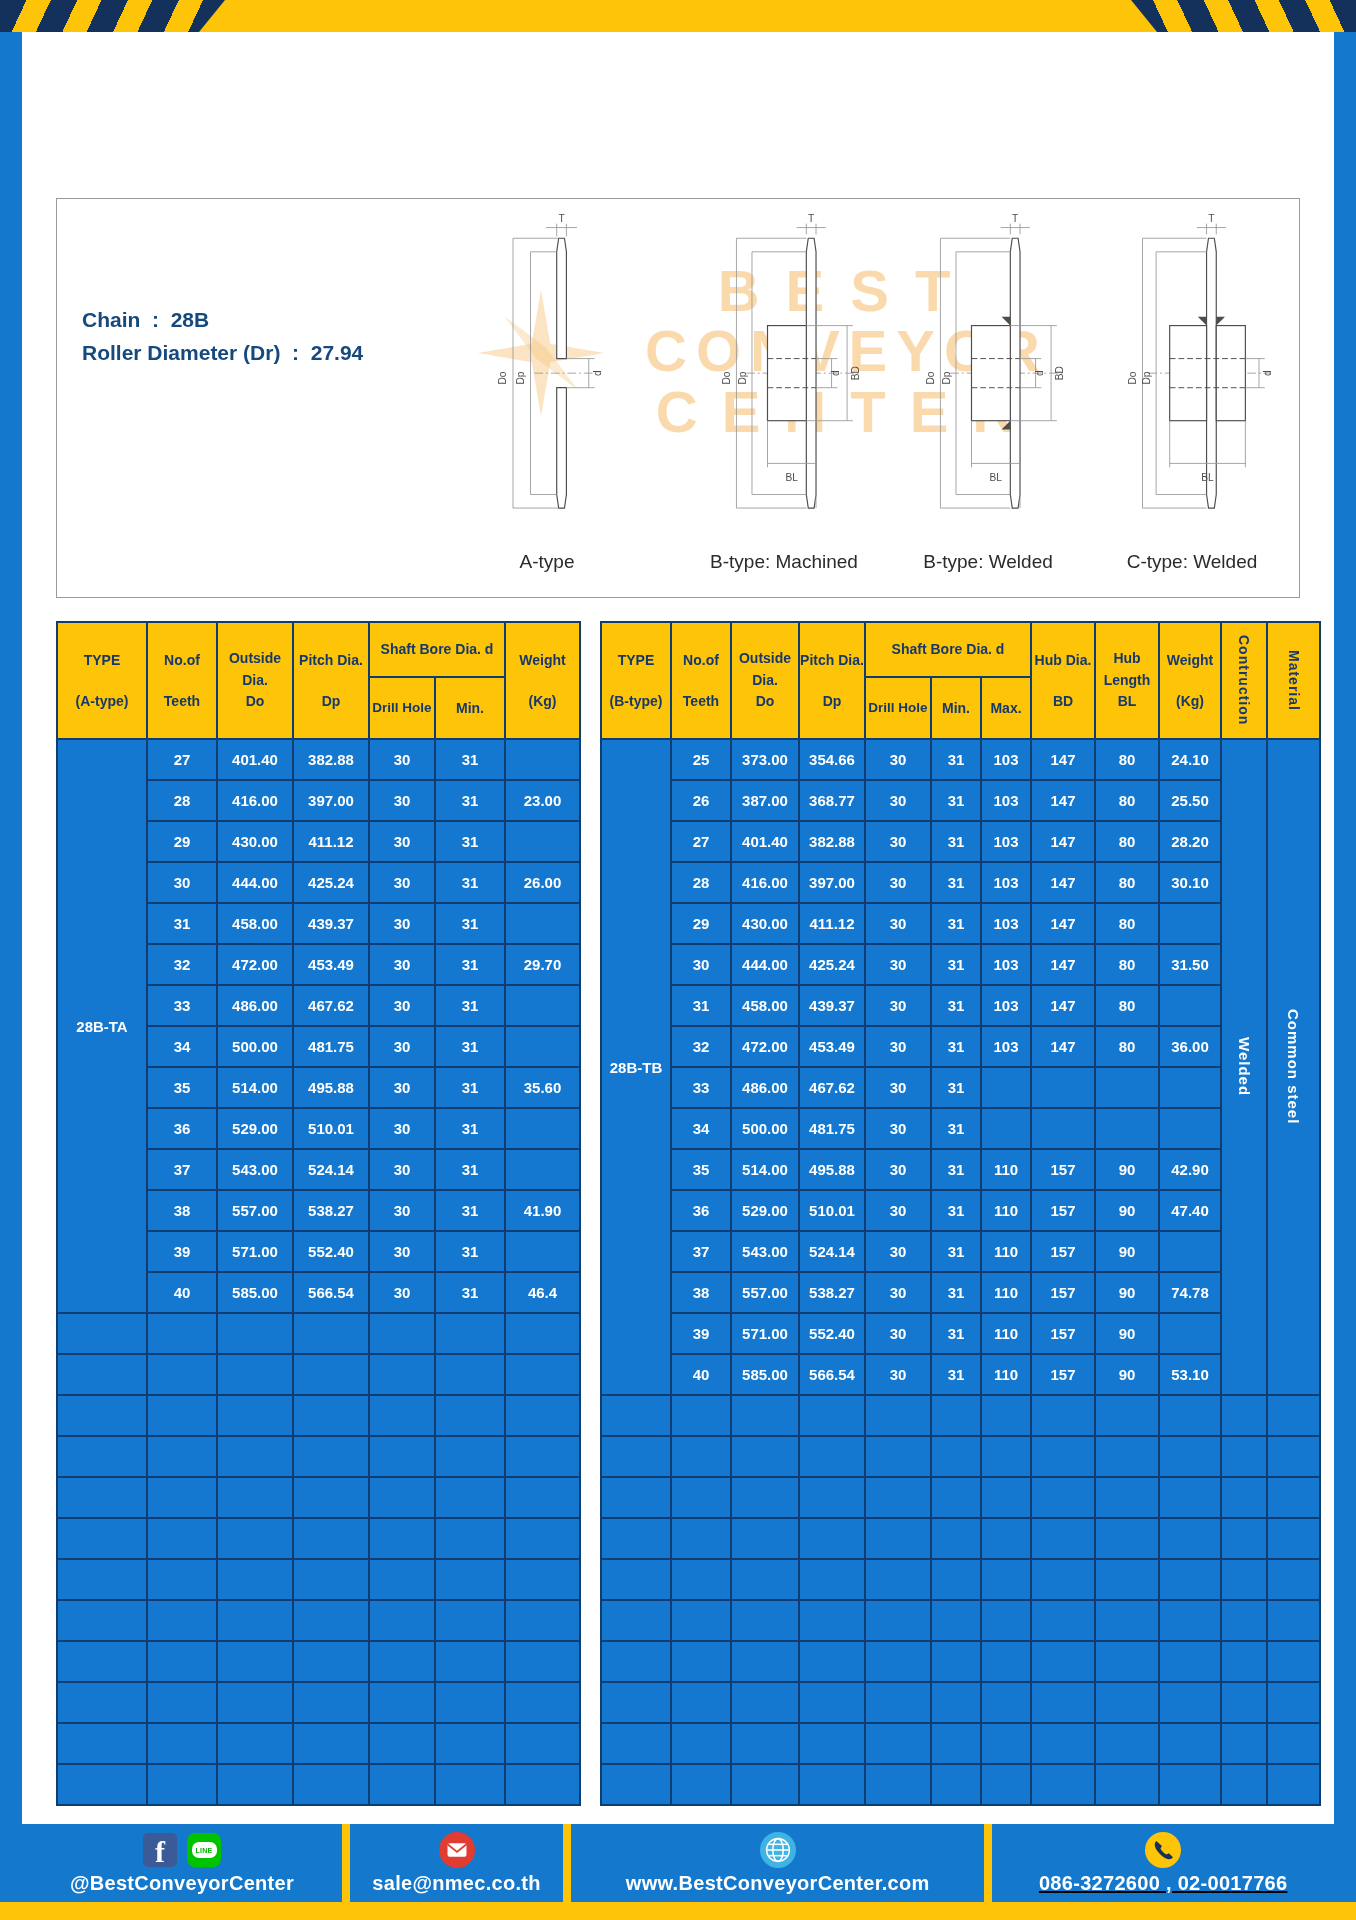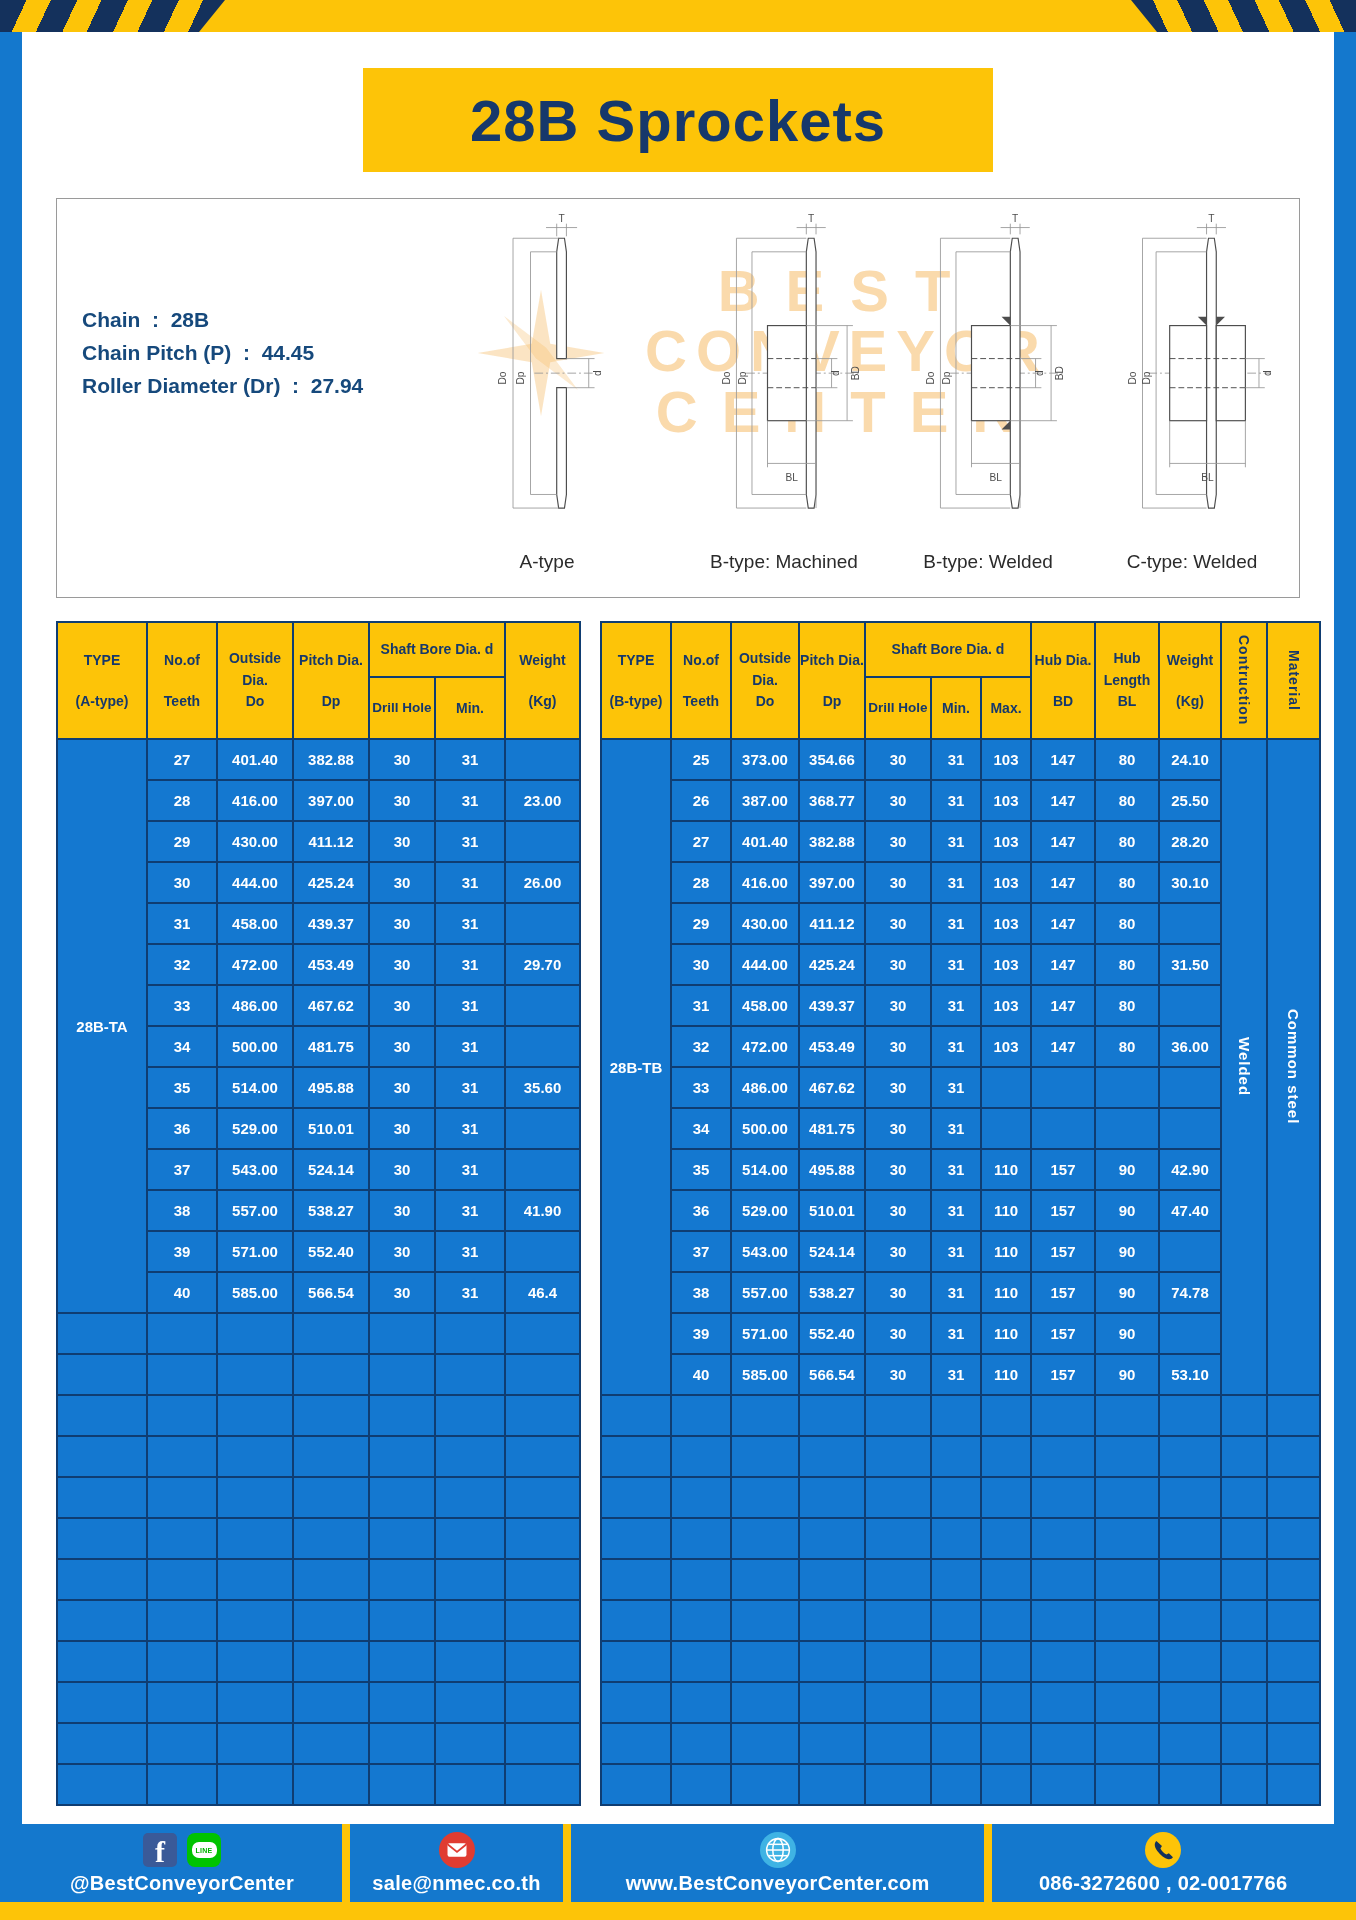--- a/index.html
+++ b/index.html
@@ -55,21 +55,21 @@
   .vert-th{writing-mode:vertical-rl;font-size:13px;letter-spacing:1px;}
   .vert-cell{writing-mode:vertical-rl;font-size:14px;letter-spacing:1px;}
 
   
   .footer{position:absolute;left:22px;right:22px;bottom:18px;height:78px;background:#1478cd;
           display:flex;align-items:stretch;z-index:4;}
   .f-sec{display:flex;flex-direction:column;align-items:center;justify-content:center;gap:3px;}
   .f-sec.s1{flex:326 1 0;}
   .f-sec.s2{flex:217 1 0;justify-content:center;}
   .f-sec.s3{flex:421 1 0;}
-  .f-sec.s4{flex:348 1 0;}
+  .f-sec.s4{flex:348 1 0;text-decoration:underline;}
   .f-sep{width:8px;background:#fdc408;}
   .f-icons{display:flex;align-items:center;gap:10px;height:38px;}
   .f-label{font-size:20px;font-weight:bold;color:#ffffff;letter-spacing:.3px;white-space:nowrap;}
   .fb-icon{width:34px;height:34px;background:#3a5a98;border-radius:5px;display:flex;
            align-items:flex-end;justify-content:center;overflow:hidden;}
   .fb-icon span{color:#fff;font-family:"Liberation Serif",serif;font-weight:bold;font-size:30px;line-height:30px;}
   .line-icon{width:34px;height:34px;background:#00c300;border-radius:8px;display:flex;
              align-items:center;justify-content:center;}
   .line-bubble{width:25px;height:16px;background:#ffffff;border-radius:7px;display:flex;
                align-items:center;justify-content:center;}
@@ -83,40 +83,36 @@
 
 <div class="page">
 
   <div class="topbar">
     <div class="hz left"></div>
     <div class="hz right"></div>
   </div>
 
   <div class="inner">
 
-    <div class="banner">
-      <span>28B Sprockets</span>
-    </div>
 
     <div class="panel">
 
       <svg class="wm-star" viewBox="0 0 100 100">
         <path d="M50 2 L57 43 L98 50 L57 57 L50 98 L43 57 L2 50 L43 43 Z" fill="rgba(243,163,48,0.38)"></path>
         <path d="M22 22 L54 46 L78 78 L46 54 Z" fill="rgba(243,163,48,0.30)"></path>
       </svg>
 
       <div class="watermark">
         <div class="wm1">BEST</div>
         <div class="wm2">CONVEYOR</div>
         <div class="wm3">CENTER</div>
       </div>
 
       <div class="specs">
         <div class="spec-line">Chain  :  28B</div>
-        <div class="spec-line">Chain Pitch (P)  :  44.45</div>
         <div class="spec-line">Roller Diameter (Dr)  :  27.94</div>
       </div>
 
       <div class="draw d-a">
         <svg viewBox="0 0 170 340" width="170" height="330">
           <line x1="72" y1="165" x2="132" y2="165" stroke="#999" stroke-width="0.9" stroke-dasharray="9 3 2 3"></line>
           <g stroke="#4d4d4d" fill="#ffffff" stroke-width="1.2">
             <path d="M97 26 L103 26 L105 40 L105 150 L95 150 L95 40 Z"></path>
             <path d="M95 180 L105 180 L105 290 L103 304 L97 304 L95 290 Z"></path>
           </g>

